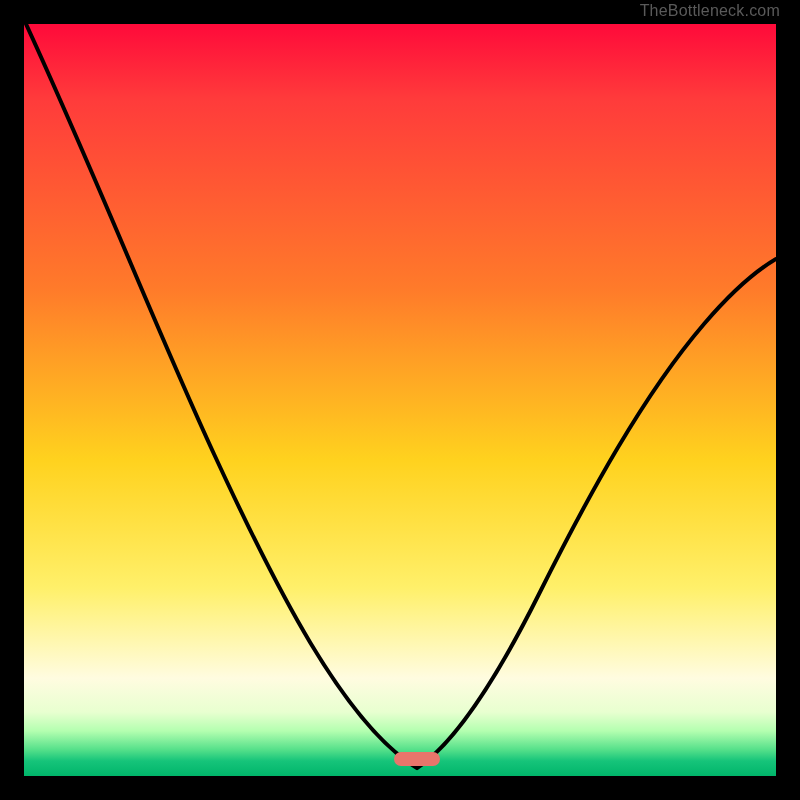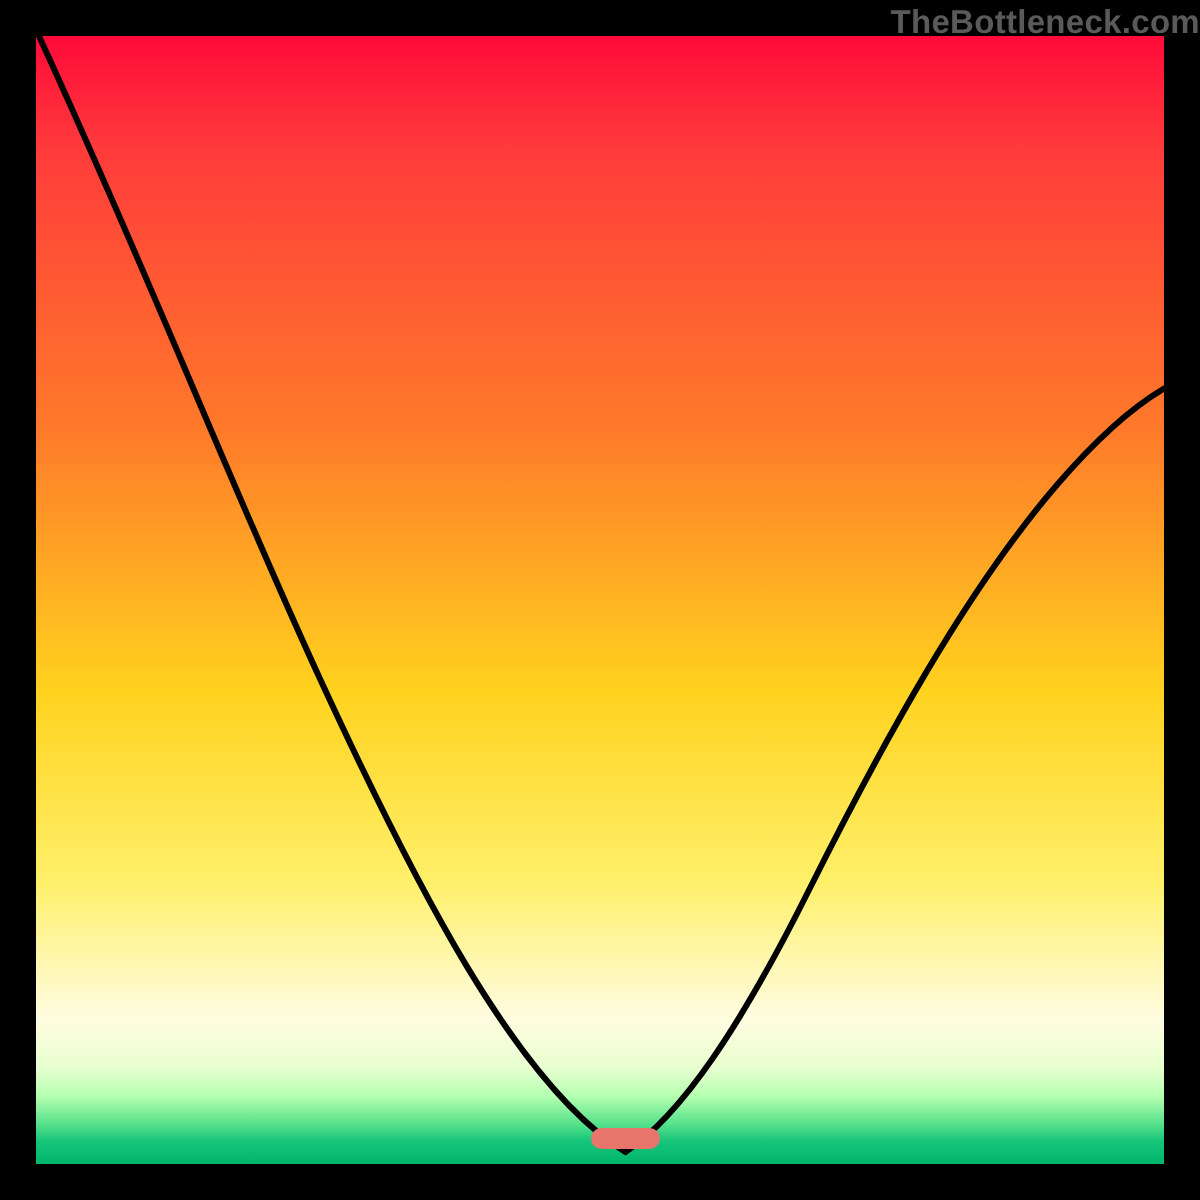--- a/index.html
+++ b/index.html
@@ -52,24 +52,24 @@
   .marker {
     position: absolute;
     width: 46px;
     height: 14px;
     background: #e8756b;
     border-radius: 7px;
   }
   .watermark {
     position: absolute;
     top: 2px;
-    right: 0;
+    right: 20px;
     color: #5a5a5a;
-    font-size: 22px;
-    font-weight: 700;
+    font-size: 16px;
+    font-weight: 400;
     letter-spacing: 0.2px;
     user-select: none;
   }
 </style>
 </head>
 <body>
 
 <div class="watermark">TheBottleneck.com</div>
 
 <div class="frame">

